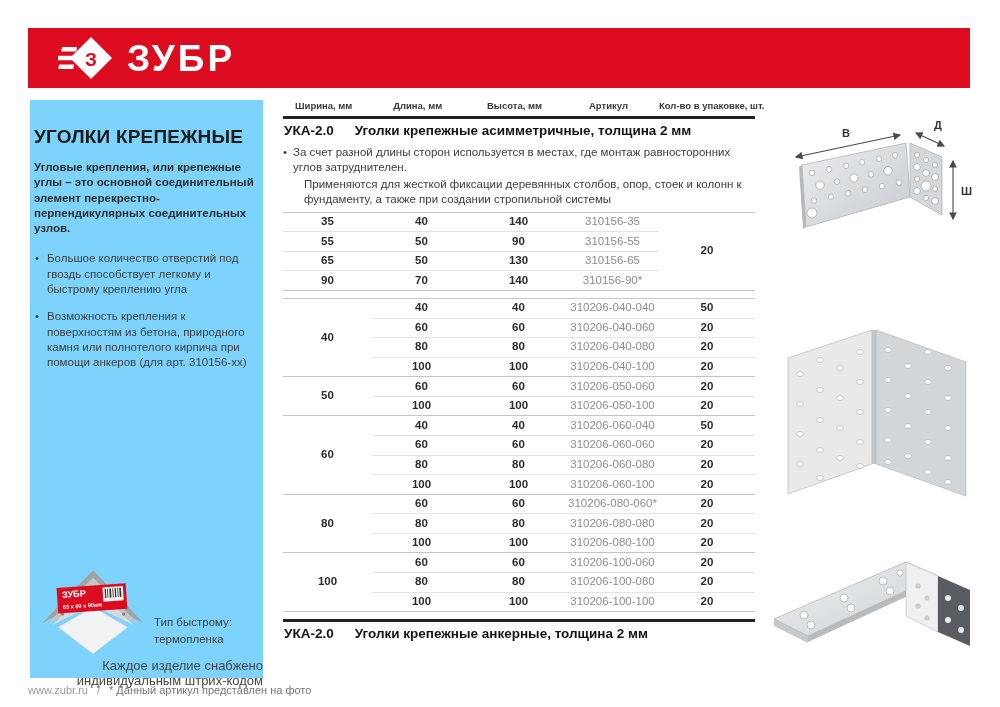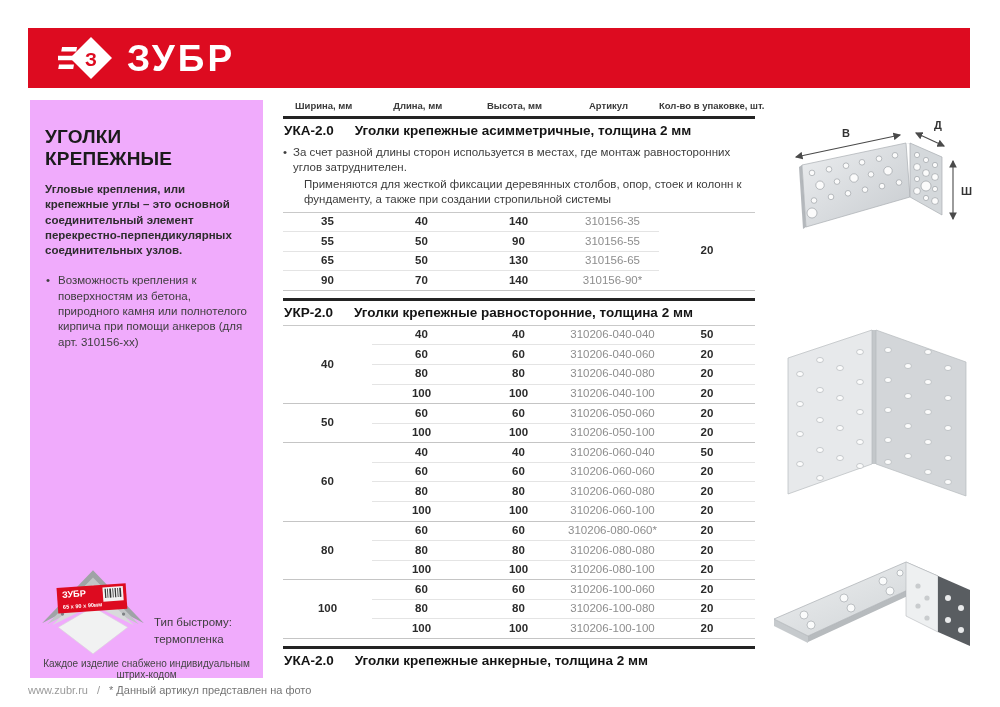--- a/index.html
+++ b/index.html
@@ -7,29 +7,29 @@
   html,body{background:#fff;}
   body{font-family:"Liberation Sans","DejaVu Sans",sans-serif;color:#2e2e2e;}
   .page{position:relative;width:1000px;height:707px;background:#fff;overflow:hidden;}
 
   
   .header-bar{position:absolute;left:28px;top:28px;width:942px;height:60px;background:var(--brand-red);display:flex;align-items:center;}
   .logo{display:flex;align-items:center;gap:13px;padding-left:30px;}
   .logo-text{color:#fff;font-weight:800;font-size:37px;letter-spacing:3px;line-height:1;}
 
   
-  .sidebar{position:absolute;left:30px;top:100px;width:233px;height:578px;background:#f0abfc;padding:18px 15px;}
+  .sidebar{position:absolute;left:30px;top:100px;width:233px;height:578px;background:#7dd3fc;padding:18px 4px;}
   .sb-title{font-size:19px;font-weight:800;color:#1b1b1b;letter-spacing:.2px;margin:8px 0 12px;}
   .sb-intro{font-size:11.5px;font-weight:700;color:#2d2d2d;line-height:1.33;margin-bottom:15px;}
   .sb-bullets{list-style:none;}
   .sb-bullets li{position:relative;padding-left:13px;font-size:11.5px;color:#3d3d3d;line-height:1.33;margin-bottom:12px;}
   .sb-bullets li::before{content:"•";position:absolute;left:1px;top:0;color:#3d3d3d;}
   .sb-photo{position:absolute;left:8px;top:460px;width:110px;height:98px;}
   .package{position:absolute;left:124px;top:514px;font-size:11.5px;color:#3d3d3d;line-height:1.45;}
-  .barcode-note{position:absolute;left:0;right:0;top:558px;text-align:center;font-size:10px;color:#454545;}
+  .barcode-note{position:absolute;left:0;right:0;top:558px;text-align:right;font-size:13px;color:#454545;}
 
   
   .main{position:absolute;left:283px;top:100px;width:472px;}
   .col-headers{display:flex;font-size:9.5px;font-weight:700;color:#3a3a3a;margin-bottom:5px;gap:8px;}
   .col-headers span{text-align:center;white-space:nowrap;}
   .col-headers span:nth-child(1){width:89px;}
   .col-headers span:nth-child(2){width:99px;}
   .col-headers span:nth-child(3){width:95px;}
   .col-headers span:nth-child(4){width:93px;}
   .col-headers span:nth-child(5){width:96px;}
@@ -76,20 +76,21 @@
         <text x="33" y="29.5" text-anchor="middle" font-size="19" font-weight="800" fill="var(--brand-red)">З</text>
       </svg>
       <span class="logo-text">ЗУБР</span>
     </div>
   </div>
 
   <aside class="sidebar">
     <h1 class="sb-title">УГОЛКИ КРЕПЕЖНЫЕ</h1>
     <p class="sb-intro">Угловые крепления, или крепежные углы – это основной соединительный элемент перекрестно-перпендикулярных соединительных узлов.</p>
     <ul class="sb-bullets">
+      <li>Большое количество отверстий под гвоздь способствует легкому и быстрому креплению угла</li>
       <li>Возможность крепления к поверхностям из бетона, природного камня или полнотелого кирпича при помощи анкеров (для арт. 310156-хх)</li>
     </ul>
 
     <svg class="sb-photo" viewBox="0 0 108 96">
       <polygon points="4,62 54,10 104,62 54,36" fill="#9fa3a6"></polygon>
       <polygon points="9,63 54,17 99,63 54,40" fill="#c2c5c7"></polygon>
       <polygon points="14,64 54,24 94,64 54,44" fill="#d8dadb"></polygon>
       <polygon points="20,66 54,46 88,66 54,92" fill="#f1f2f2" stroke="#d9d9d9" stroke-width="0.6"></polygon>
       <circle cx="24" cy="53" r="1.6" fill="#7d8184"></circle>
         <circle cx="34" cy="45" r="1.6" fill="#7d8184"></circle>
@@ -166,21 +167,20 @@
               <tr>
                 <td class="c-dim gend">90</td>
                 <td class="c-dim gend">70</td>
                 <td class="c-dim gend">140</td>
                 <td class="c-art gend">310156-90*</td>
               </tr>
             </tbody>
           </table>
         </div>
         <div class="tsection">
-          <div class="sec-title"><span class="sec-code">УКР-2.0</span><span class="sec-name">Уголки крепежные равносторонние, толщина 2 мм</span></div>
           <table class="spec">
             <colgroup>
               <col style="width: 89px;">
               <col style="width: 99px;">
               <col style="width: 95px;">
               <col style="width: 93px;">
               <col style="width: 96px;">
             </colgroup>
             <tbody>
               <tr>

